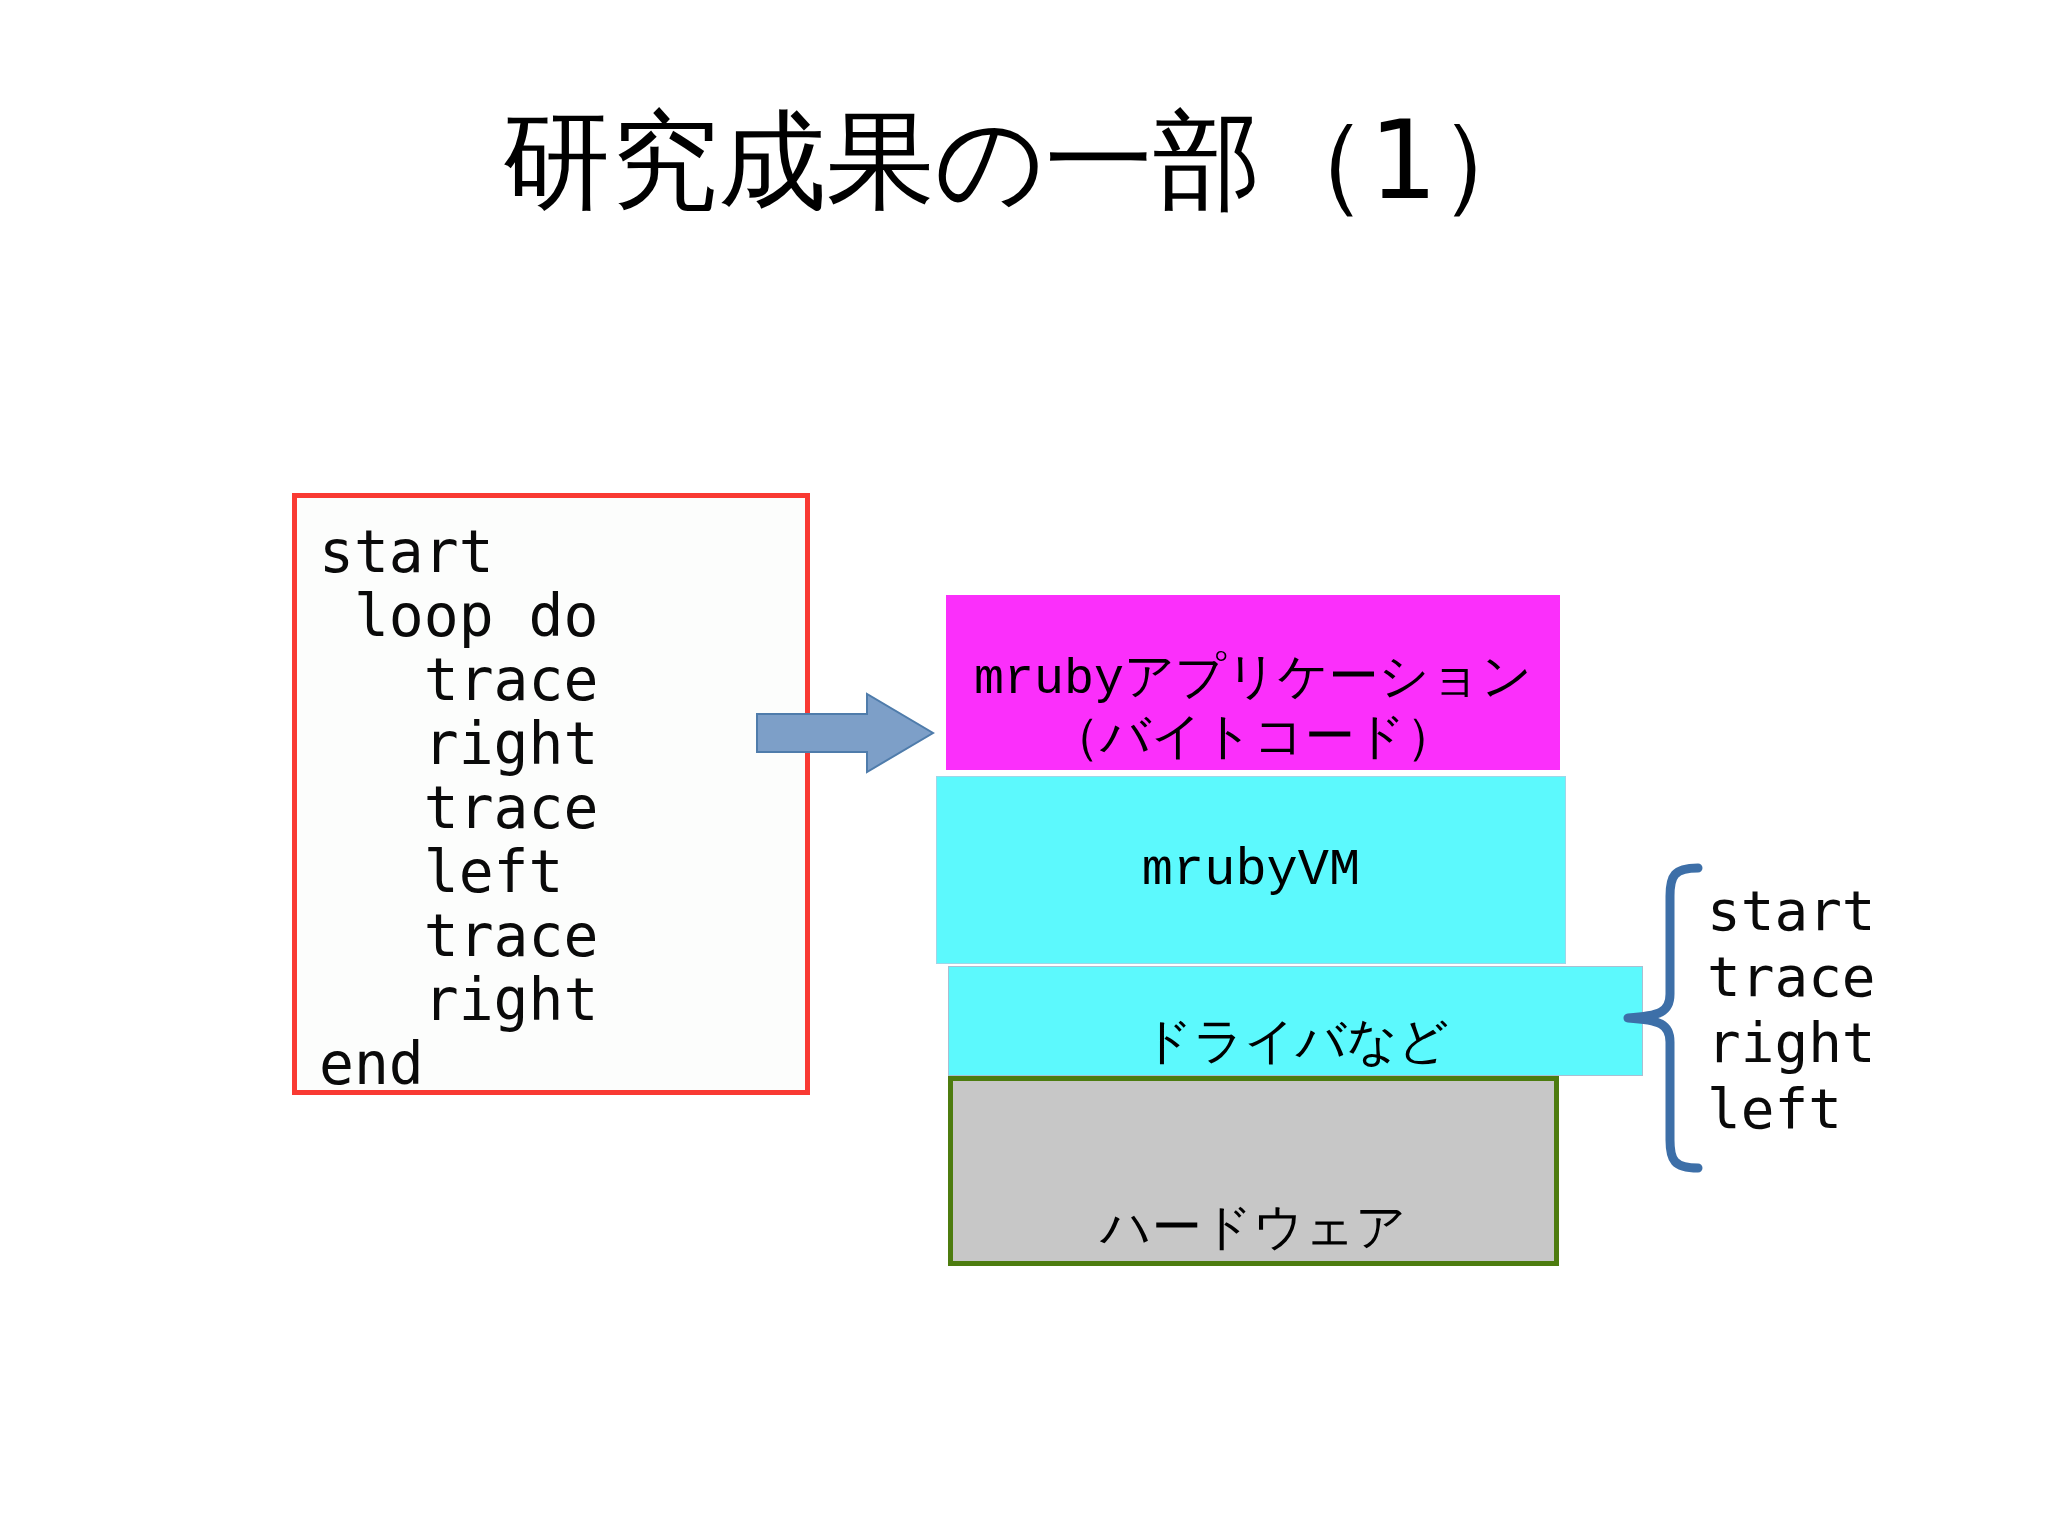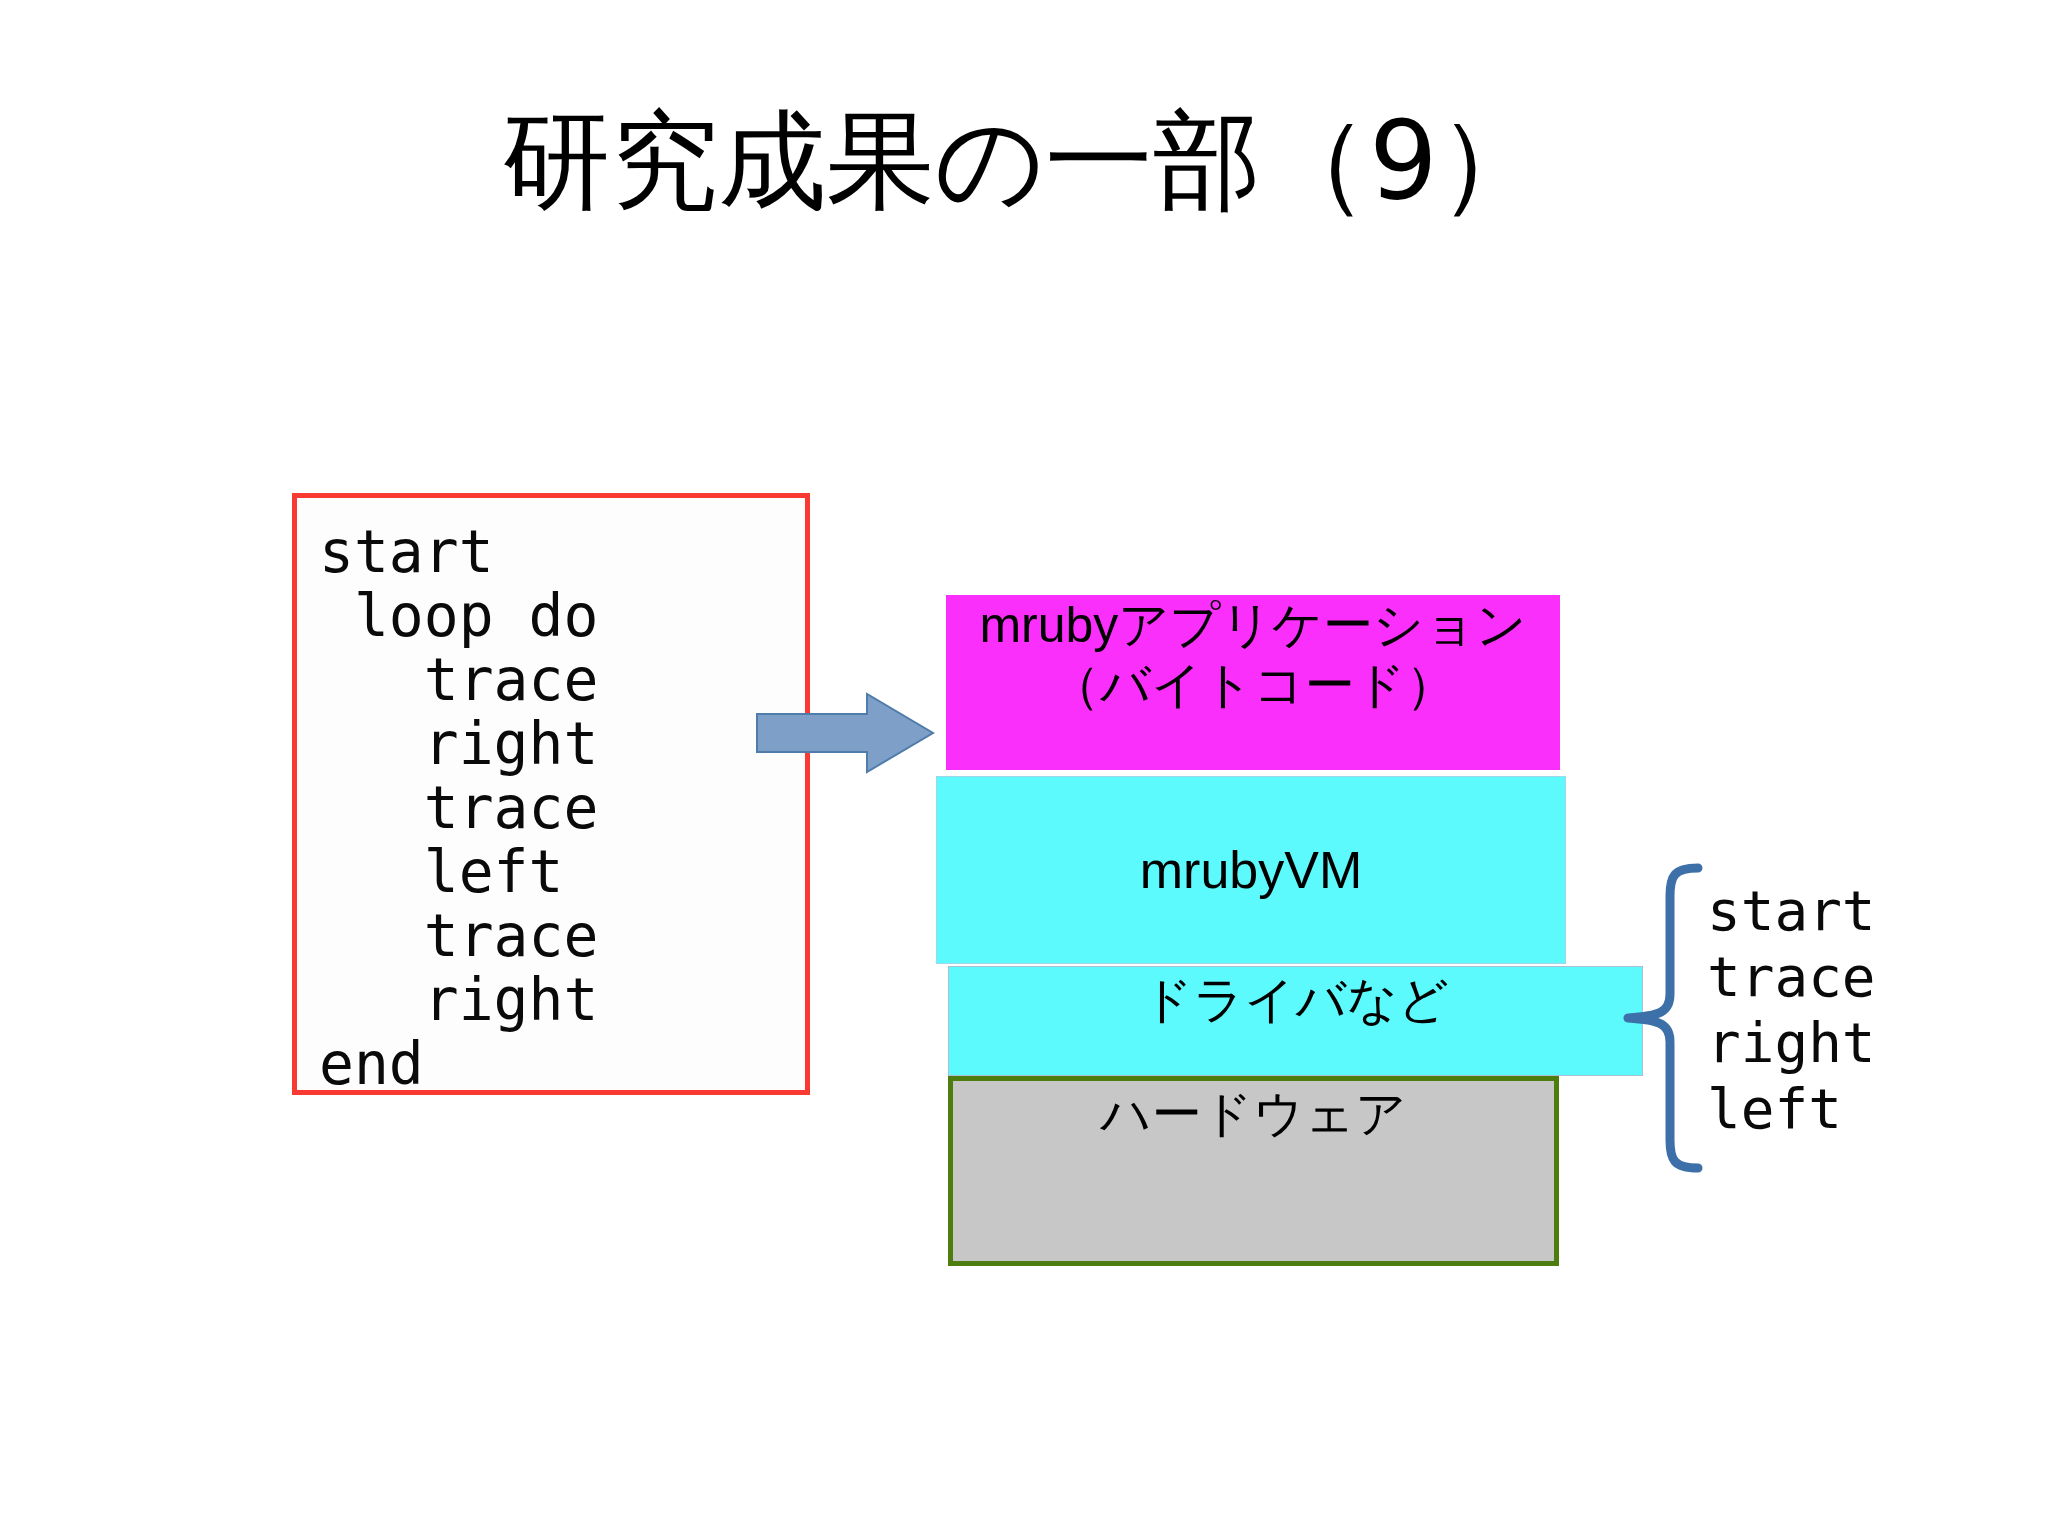--- a/index.html
+++ b/index.html
@@ -61,25 +61,25 @@
     top: 692px;
     width: 180px;
     height: 82px;
   }
 
   
   .layer {
     position: absolute;
     box-sizing: border-box;
     display: flex;
-    align-items: flex-start;
+    align-items: flex-end;
     justify-content: center;
     text-align: center;
     color: #000000;
-    font-family: Liberation Sans, sans-serif;
+    font-family: Liberation Mono, monospace;
   }
 
   #layer-app {
     left: 946px;
     top: 595px;
     width: 614px;
     height: 175px;
     background: #fb2ffb;
     font-size: 50px;
     line-height: 60px;
@@ -142,21 +142,21 @@
     line-height: 66px;
     color: #0a0a0a;
     white-space: pre;
   }
 </style>
 </head>
 <body>
 
 <div id="slide">
 
-  <div id="title">研究成果の一部（9）</div>
+  <div id="title">研究成果の一部（1）</div>
 
   <div id="code-box">
     <div id="code-listing">start
  loop do
    trace
    right
    trace
    left
    trace
    right

